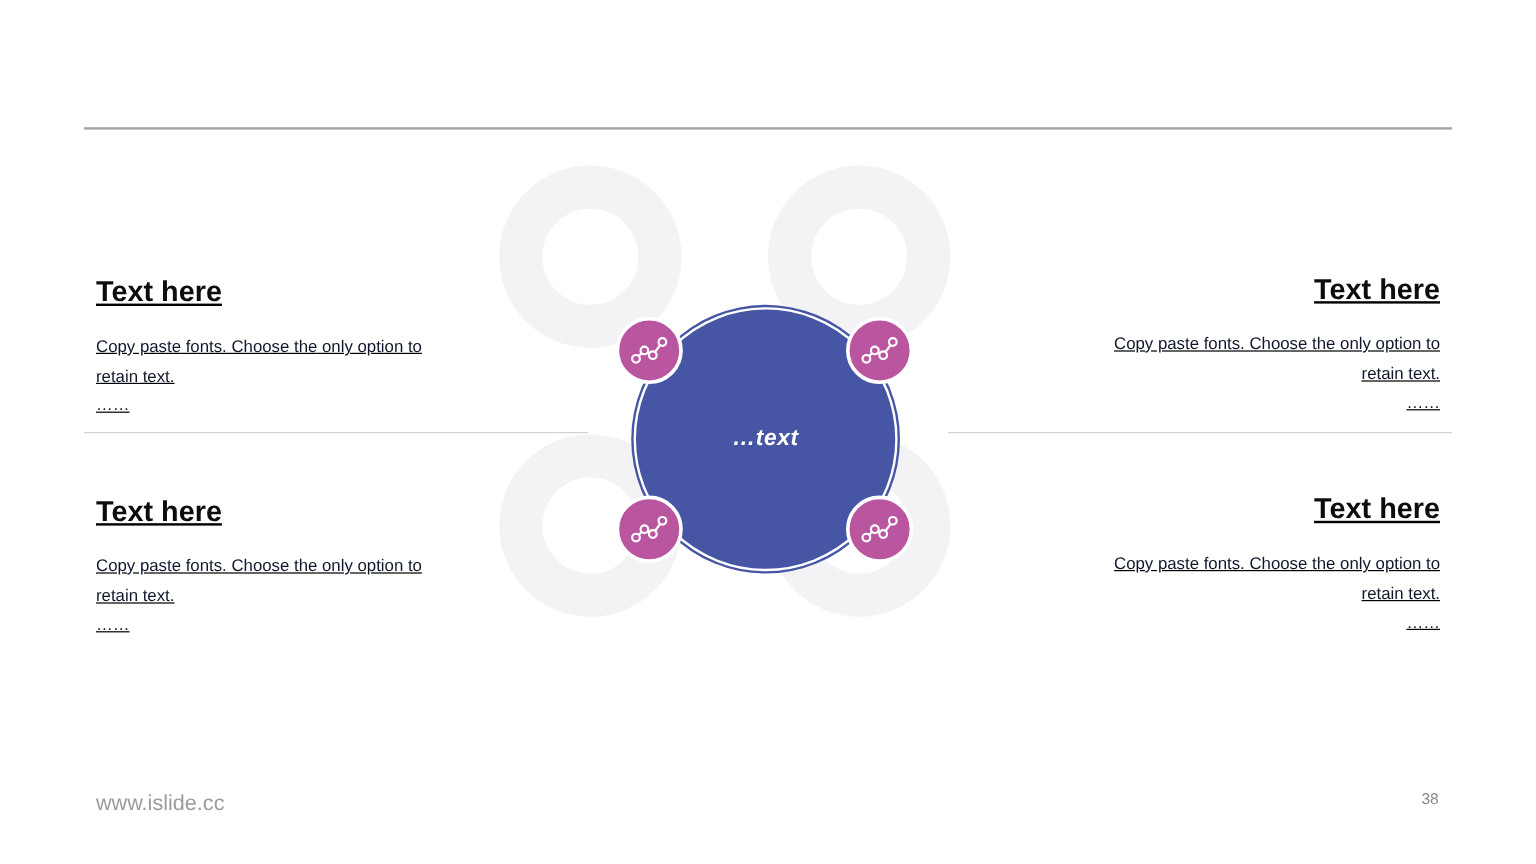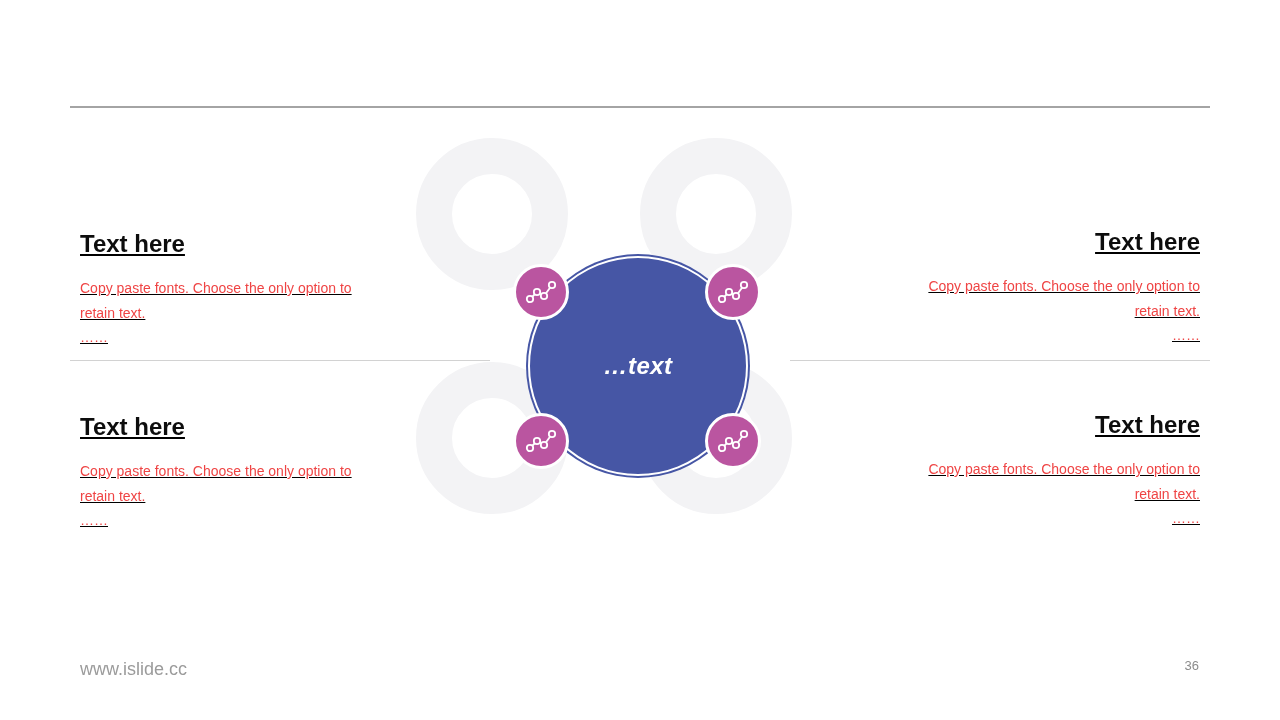--- a/index.html
+++ b/index.html
@@ -43,21 +43,21 @@
     width: 220px; height: 220px;
     background: #4656a5;
     border: 2px solid #ffffff;
     box-shadow: 0 0 0 2px #4656a5;
     border-radius: 50%;
     display: flex; align-items: center; justify-content: center;
     z-index: 5;
   }
   .center-label {
     color: #ffffff;
-    font-size: 24px;
+    font-size: 19px;
     font-weight: bold;
     font-style: italic;
     letter-spacing: 0.5px;
   }
 
   
   .node {
     position: absolute;
     width: 56px; height: 56px;
     background: #ba55a0;
@@ -76,21 +76,21 @@
   .block { position: absolute; width: 300px; z-index: 4; text-decoration: underline; }
   .block.tl { left: 80px;  top: 230px; text-align: left;  }
   .block.tr { left: 900px; top: 228px; text-align: right; }
   .block.bl { left: 80px;  top: 413px; text-align: left;  }
   .block.br { left: 900px; top: 411px; text-align: right; }
   .block .title {
     font-size: 24px; font-weight: bold; color: #0d0d0d; line-height: 27px;
   }
   .block .body { margin-top: 19px; }
   .block .line {
-    font-size: 14px; color: #ef4444; line-height: 24.5px; white-space: nowrap;
+    font-size: 14px; color: #0f172a; line-height: 24.5px; white-space: nowrap;
   }
 
   
   .footer-url {
     position: absolute; left: 80px; top: 659px;
     font-size: 18px; color: #9b9b9b;
   }
   .page-number {
     position: absolute; right: 81px; top: 658px;
     font-size: 13px; color: #8c8c8c;
@@ -188,13 +188,13 @@
 <div class="block br">
   <div class="title">Text here</div>
   <div class="body">
     <div class="line">Copy paste fonts. Choose the only option to</div>
     <div class="line">retain text.</div>
     <div class="line">……</div>
   </div>
 </div>
 
 <div class="footer-url">www.islide.cc</div>
-<div class="page-number">36</div>
+<div class="page-number">38</div>
 
 </body></html>

